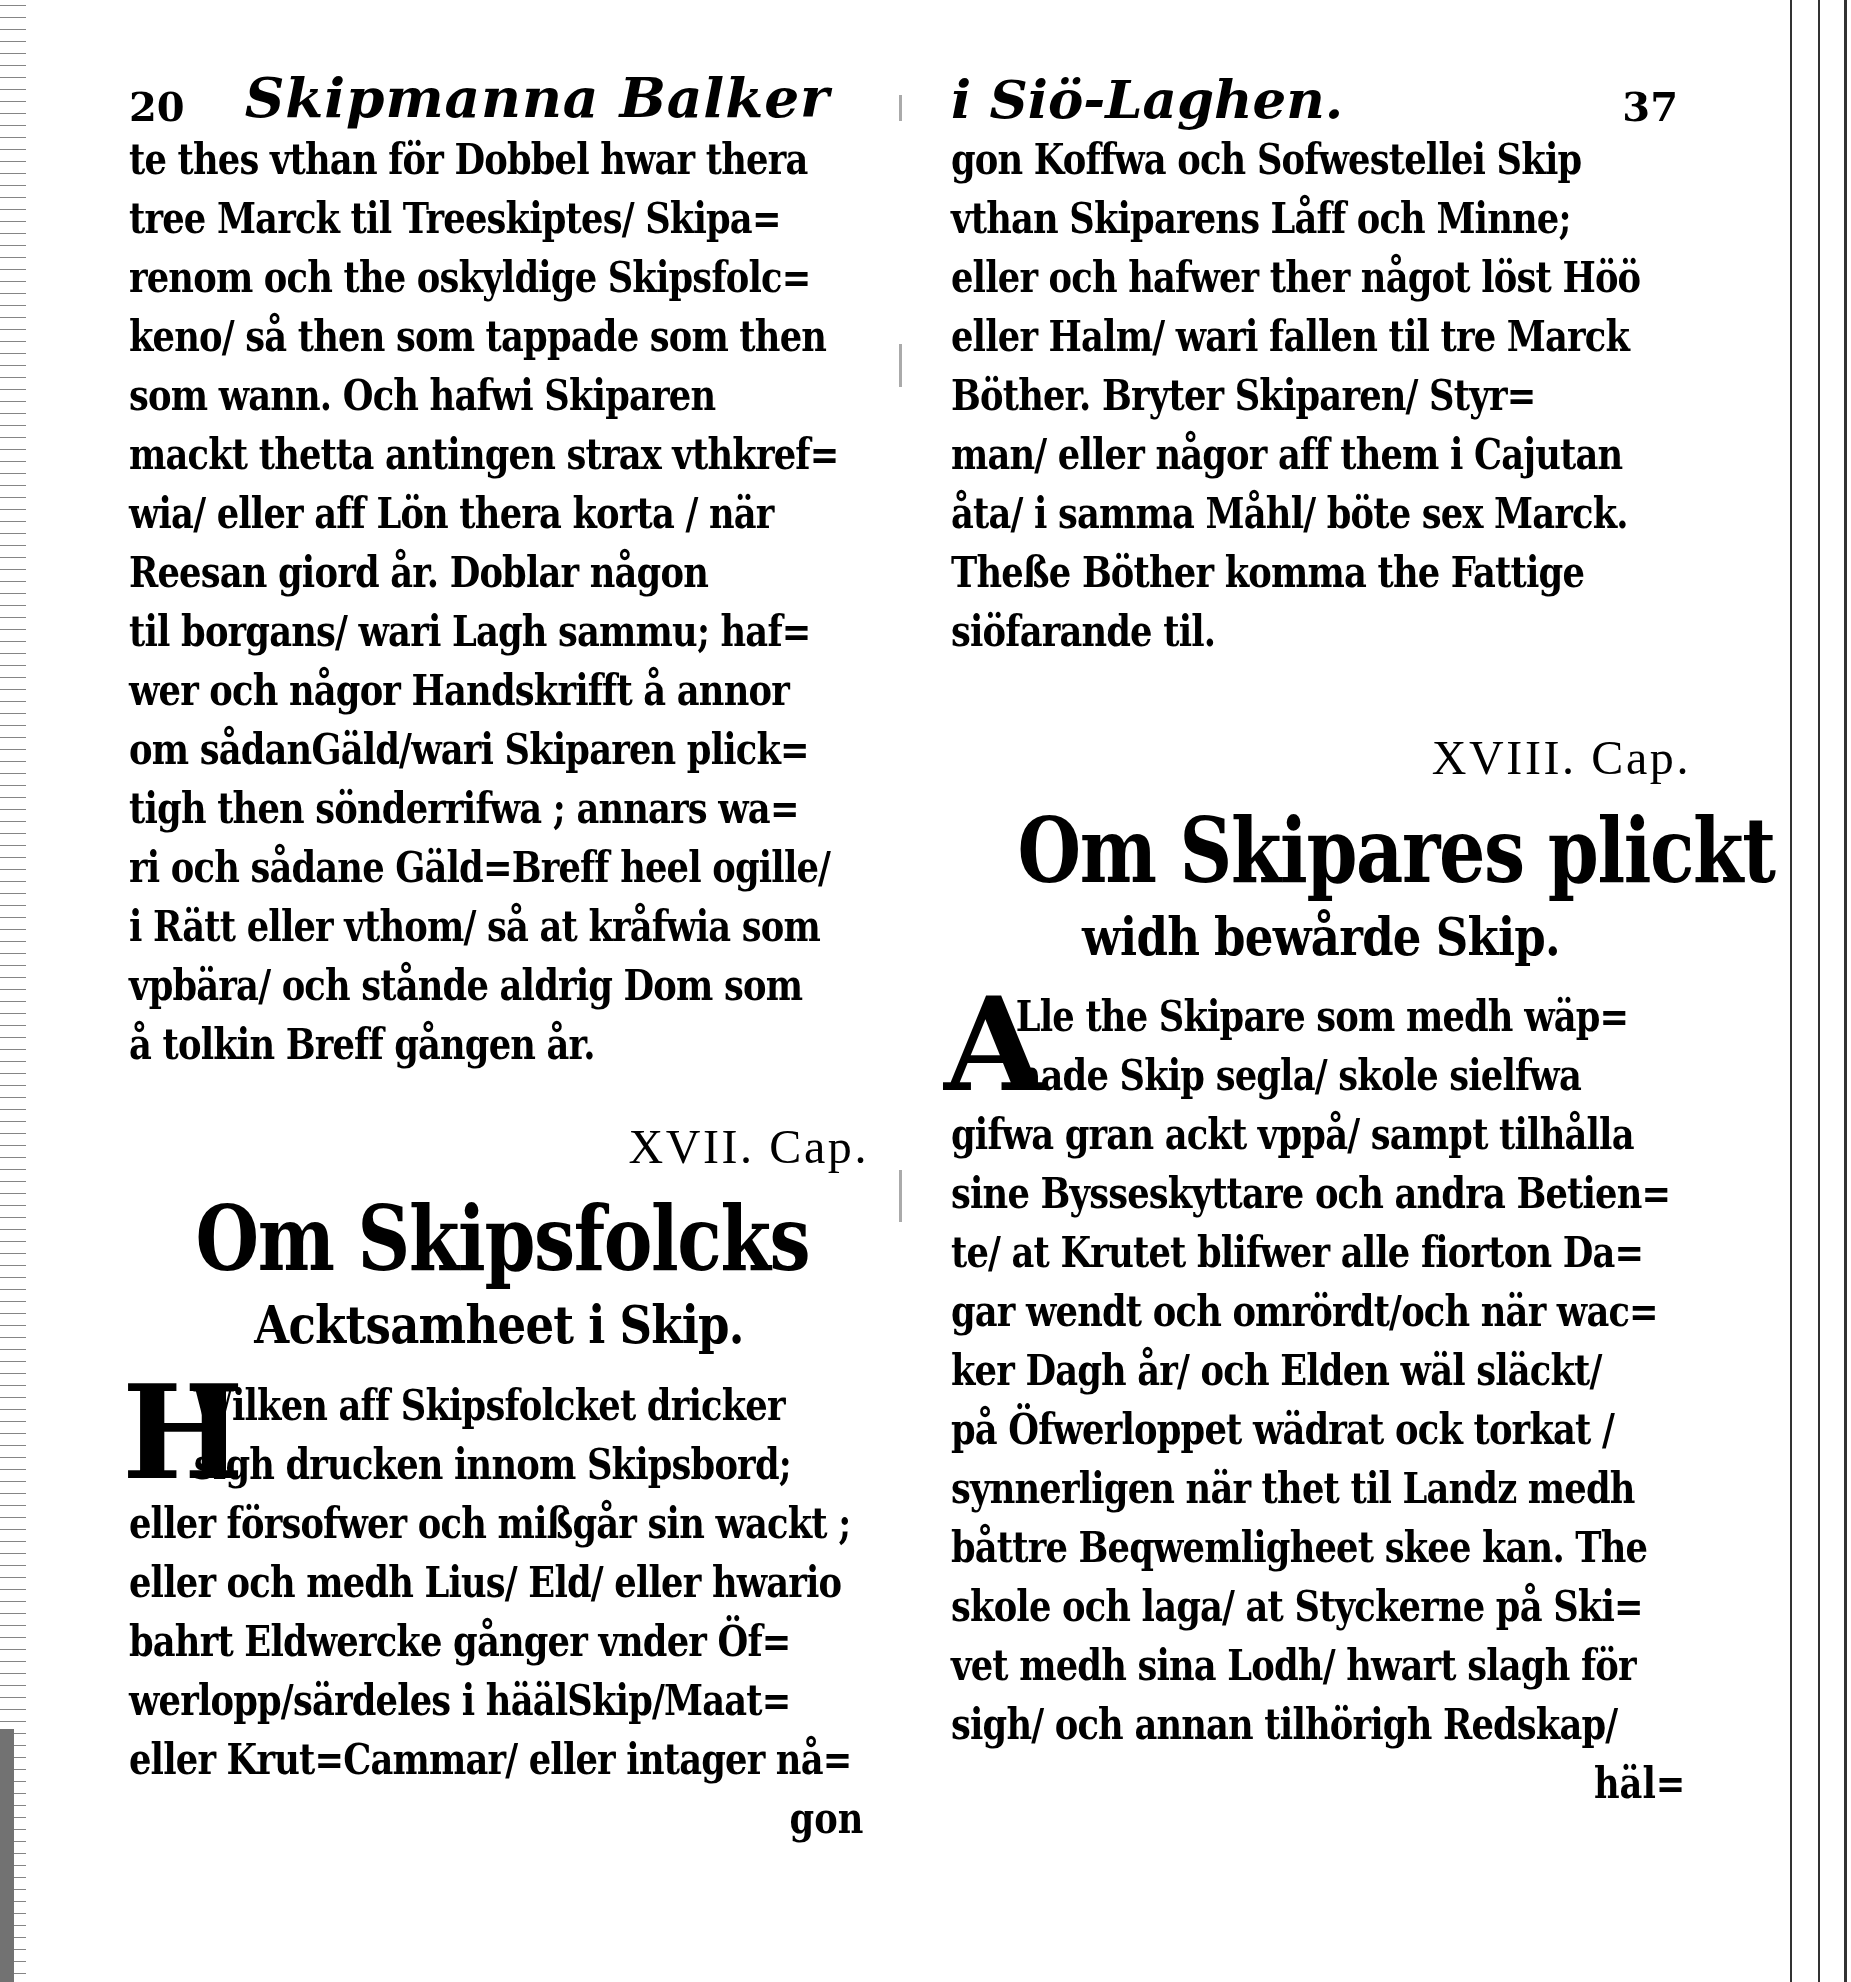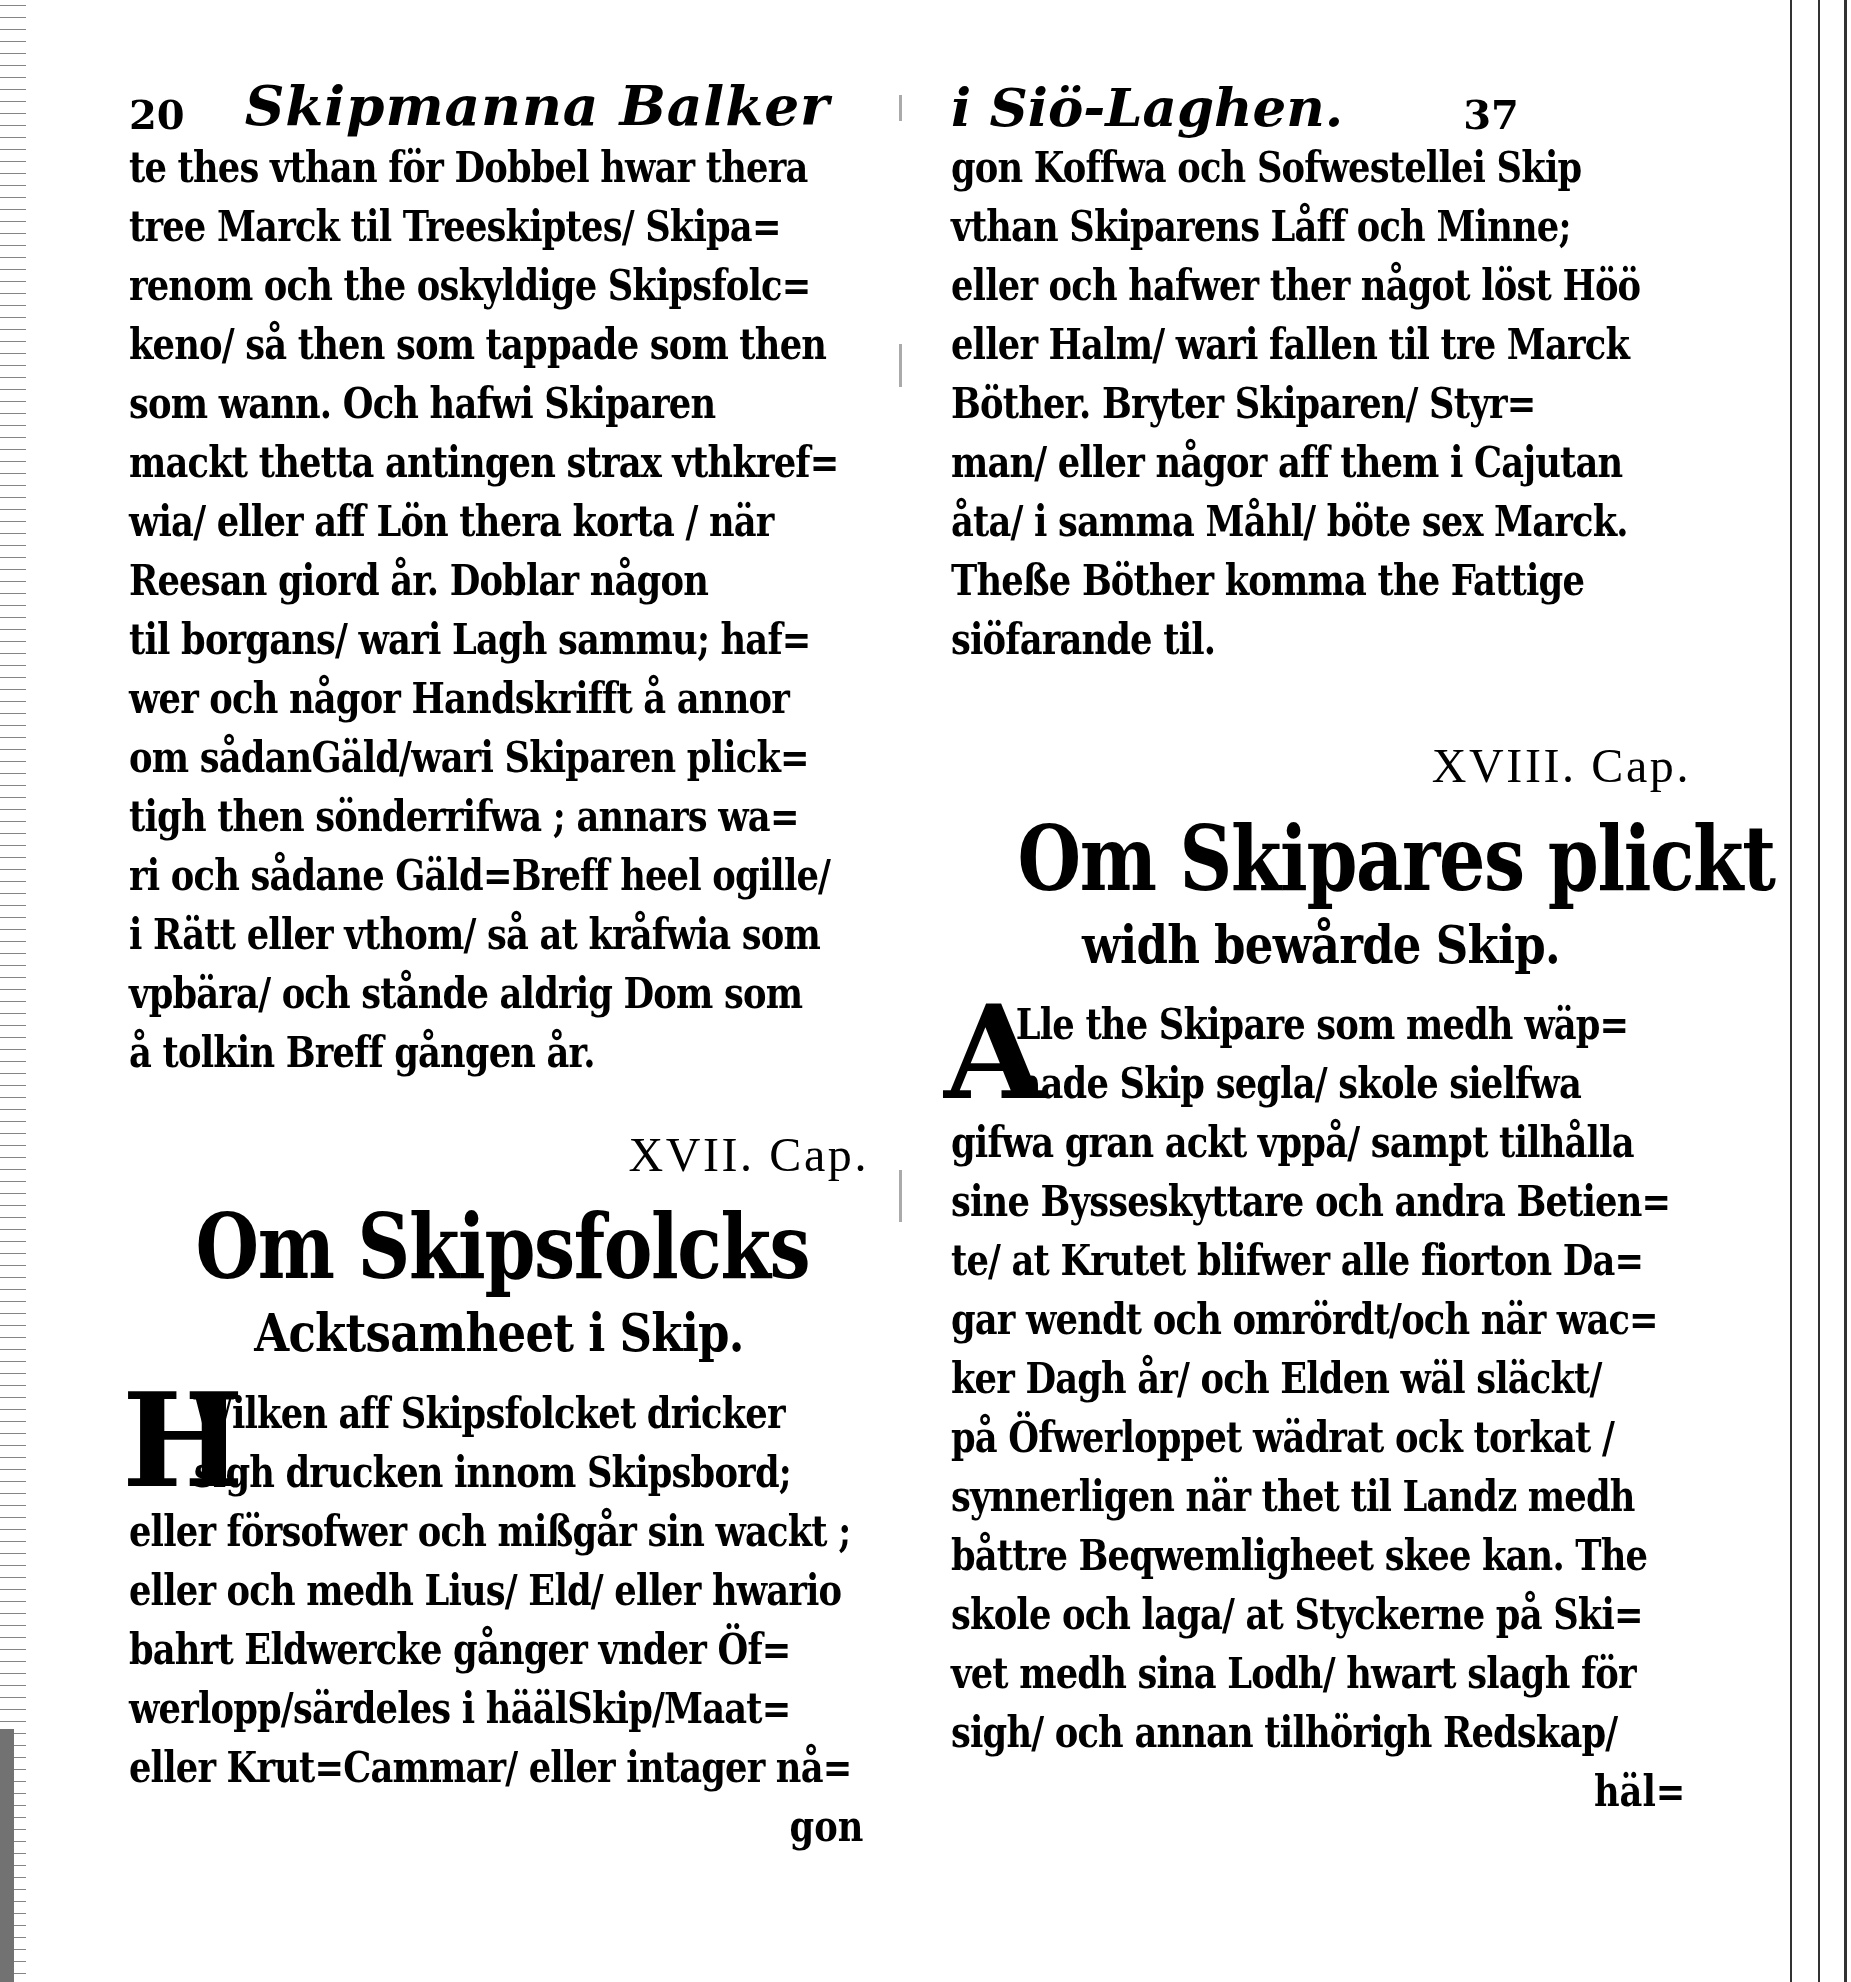--- a/index.html
+++ b/index.html
@@ -19,32 +19,32 @@
     position: absolute; right: 0; top: 0; width: 60px; height: 1982px;
     border-left: 2.6px solid #000;
     background:
       linear-gradient(90deg, #fff 0 26px, #000 26px 28px, #fff 28px 52px, #000 52px 55px, #fff 55px);
     opacity: .8;
   }
   .gutter-mark {
     position: absolute; left: 899px; width: 2.6px; background: #555; opacity: .5;
   }
   .page {
-    position: absolute; top: 64px;
+    position: absolute; top: 56px;
   }
   .page.left  { left: 129px; width: 740px; }
   .page.right { left: 951px; width: 740px; }
 
   .running-head {
     position: relative; height: 74px; display: flex; align-items: flex-end;
     font-family: "DejaVu Serif", serif; font-weight: bold;
   }
   .page.left .running-head .num { font-size: 40px; margin-right: 60px; }
   .page.left .running-head .title { font-size: 55px; font-style: italic; letter-spacing: 0.9px; margin-top: 28px; }
-  .page.right .running-head { justify-content: flex-start; }
+  .page.right .running-head { justify-content: space-between; }
   .page.right .running-head .title { font-size: 53px; font-style: italic; margin-right: 120px; }
   .page.right .running-head .num { font-size: 40px; margin-right: 13px; }
 
   .body-line {
     font-family: "DejaVu Serif", serif; font-weight: bold;
     font-size: 43px; line-height: 59px; white-space: nowrap;
     letter-spacing: -1px; transform-origin: left; transform: scaleX(0.82);
   }
   .chapter-num {
     font-family: "Liberation Serif", serif; font-size: 48px; text-align: right;

